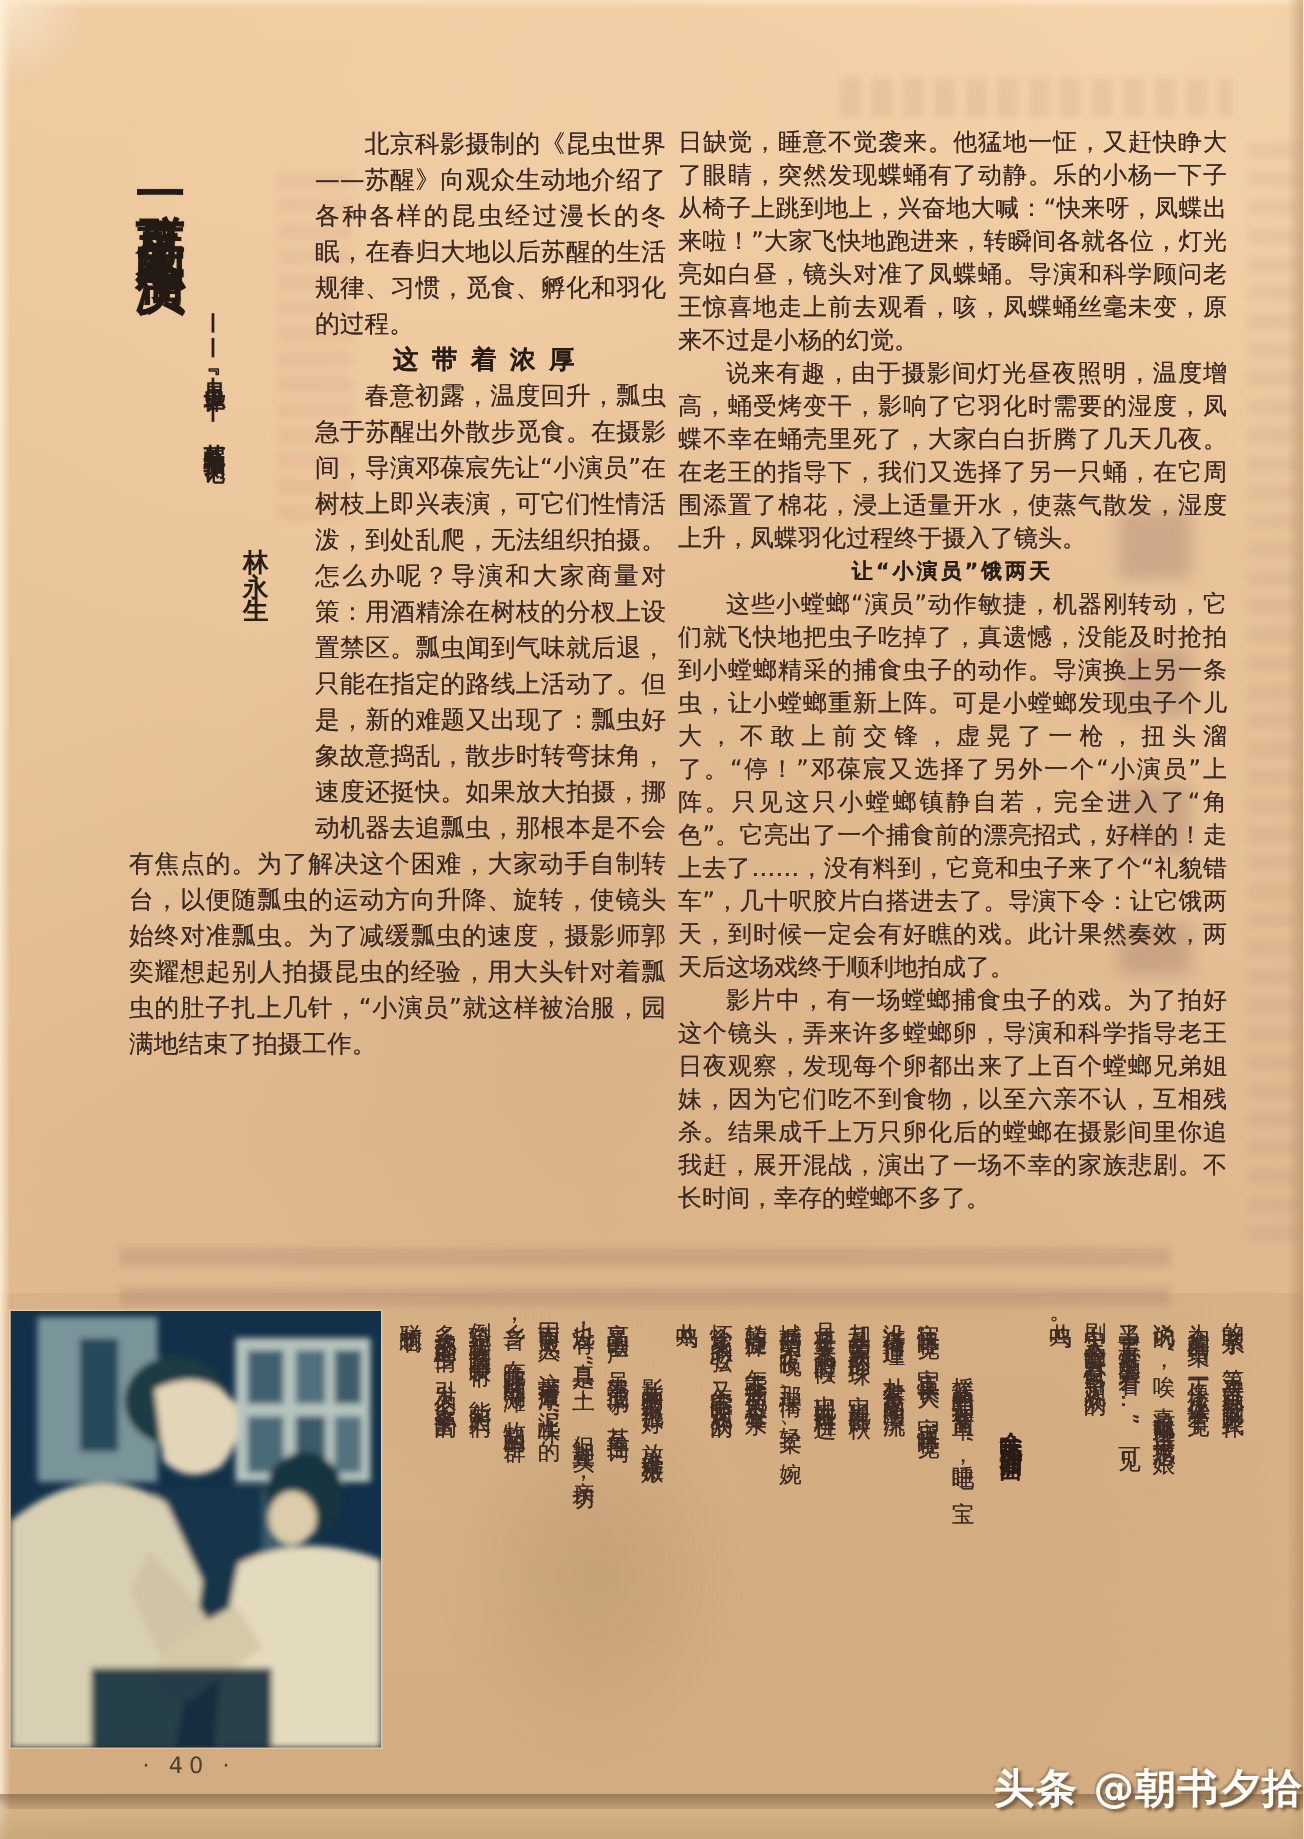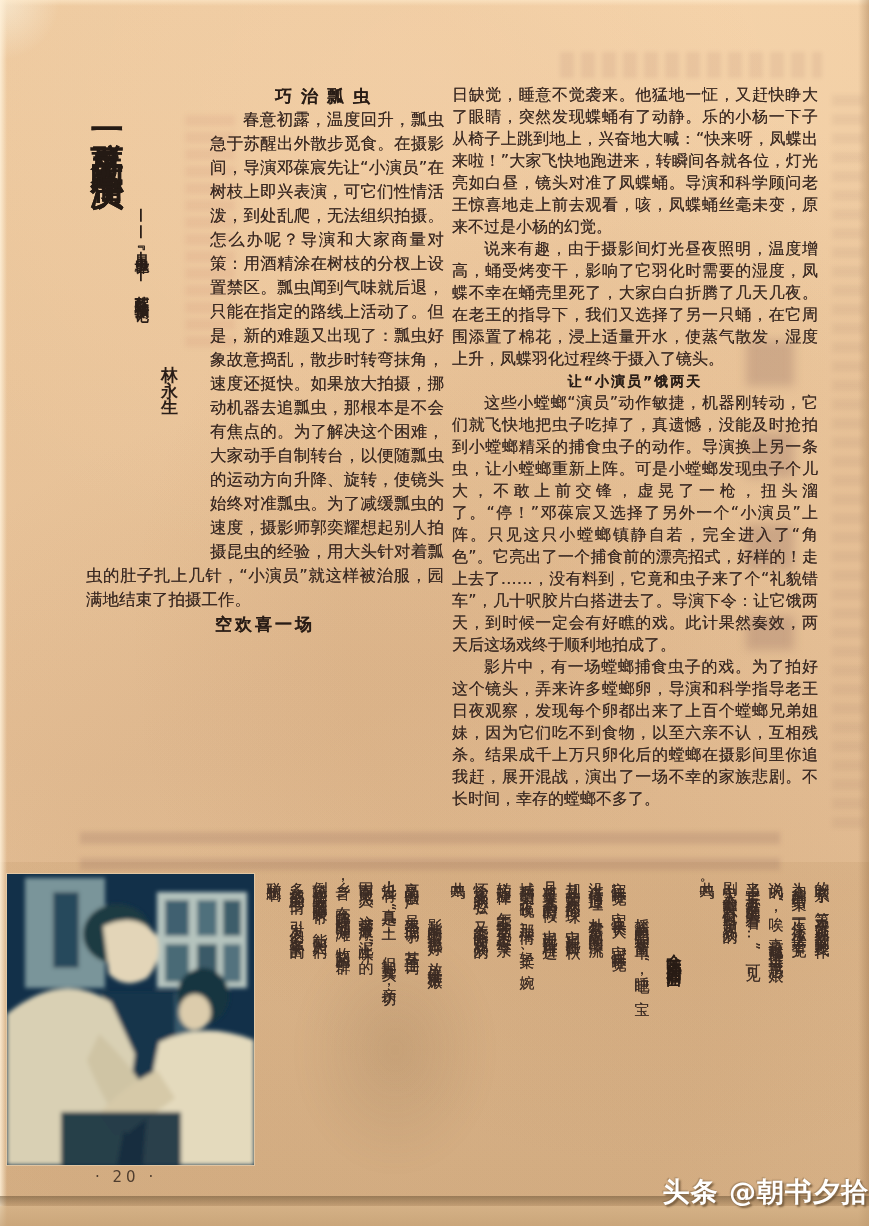--- a/index.html
+++ b/index.html
@@ -102,23 +102,23 @@
   <div class="ghost ghost-toprow"></div>
   <div class="ghost ghost-bottom-patch"></div>
 
   <div>
     <div class="main-title vtext">一群可爱的『小演员』</div>
     <div class="sub-title vtext">——『昆虫世界——苏醒』拍摄侧记</div>
     <div class="author vtext">林永生</div>
 
     <div class="col col-left">
       <div class="float-spacer"></div>
-      <p class="bhead bhead-1">巧治瓢虫</p>
+      <p class="ind">北京科影摄制的《昆虫世界——苏醒》向观众生动地介绍了各种各样的昆虫经过漫长的冬眠，在春归大地以后苏醒的生活规律、习惯，觅食、孵化和羽化的过程。</p>
+      <p class="bhead bhead-1">这带着浓厚</p>
       <p class="ind">春意初露，温度回升，瓢虫急于苏醒出外散步觅食。在摄影间，导演邓葆宸先让“小演员”在树枝上即兴表演，可它们性情活泼，到处乱爬，无法组织拍摄。怎么办呢？导演和大家商量对策：用酒精涂在树枝的分杈上设置禁区。瓢虫闻到气味就后退，只能在指定的路线上活动了。但是，新的难题又出现了：瓢虫好象故意捣乱，散步时转弯抹角，速度还挺快。如果放大拍摄，挪动机器去追瓢虫，那根本是不会有焦点的。为了解决这个困难，大家动手自制转台，以便随瓢虫的运动方向升降、旋转，使镜头始终对准瓢虫。为了减缓瓢虫的速度，摄影师郭奕耀想起别人拍摄昆虫的经验，用大头针对着瓢虫的肚子扎上几针，“小演员”就这样被治服，园满地结束了拍摄工作。</p>
-      <p class="bhead bhead-2">空欢喜一场</p>
     </div>
 
     <div class="col col-right">
       <p>日缺觉，睡意不觉袭来。他猛地一怔，又赶快睁大了眼睛，突然发现蝶蛹有了动静。乐的小杨一下子从椅子上跳到地上，兴奋地大喊：“快来呀，凤蝶出来啦！”大家飞快地跑进来，转瞬间各就各位，灯光亮如白昼，镜头对准了凤蝶蛹。导演和科学顾问老王惊喜地走上前去观看，咳，凤蝶蛹丝毫未变，原来不过是小杨的幻觉。</p>
       <p class="ind">说来有趣，由于摄影间灯光昼夜照明，温度增高，蛹受烤变干，影响了它羽化时需要的湿度，凤蝶不幸在蛹壳里死了，大家白白折腾了几天几夜。在老王的指导下，我们又选择了另一只蛹，在它周围添置了棉花，浸上适量开水，使蒸气散发，湿度上升，凤蝶羽化过程终于摄入了镜头。</p>
       <p class="bhead bhead-3">让“小演员”饿两天</p>
       <p class="ind">这些小螳螂“演员”动作敏捷，机器刚转动，它们就飞快地把虫子吃掉了，真遗憾，没能及时抢拍到小螳螂精采的捕食虫子的动作。导演换上另一条虫，让小螳螂重新上阵。可是小螳螂发现虫子个儿大，不敢上前交锋，虚晃了一枪，扭头溜了。“停！”邓葆宸又选择了另外一个“小演员”上阵。只见这只小螳螂镇静自若，完全进入了“角色”。它亮出了一个捕食前的漂亮招式，好样的！走上去了……，没有料到，它竟和虫子来了个“礼貌错车”，几十呎胶片白搭进去了。导演下令：让它饿两天，到时候一定会有好瞧的戏。此计果然奏效，两天后这场戏终于顺利地拍成了。</p>
       <p class="ind">影片中，有一场螳螂捕食虫子的戏。为了拍好这个镜头，弄来许多螳螂卵，导演和科学指导老王日夜观察，发现每个卵都出来了上百个螳螂兄弟姐妹，因为它们吃不到食物，以至六亲不认，互相残杀。结果成千上万只卵化后的螳螂在摄影间里你追我赶，展开混战，演出了一场不幸的家族悲剧。不长时间，幸存的螳螂不多了。</p>
     </div>
   </div>
@@ -176,16 +176,16 @@
     <div class="vcol ind2">影片中的牧歌也很好。放牛娃稚嫩</div>
     <div class="vcol">高昂的歌声，虽然不成调子，甚至连词</div>
     <div class="vcol">也没有，真是“土”，但却真实、亲切，</div>
     <div class="vcol">因而更感人。这带着浓厚“泥土味”的</div>
     <div class="vcol">乡音，在晚霞映红的湖滩、牧归的牛群、</div>
     <div class="vcol">倒骑牛背的牧童的映衬下，能勾起人们</div>
     <div class="vcol">多么浓郁的乡情，引发人们多么丰富的</div>
     <div class="vcol">联想啊！</div>
   </div>
 
-  <div class="page-number">· 20 ·</div>
+  <div class="page-number">· 40 ·</div>
   <div class="watermark">头条 @朝书夕拾</div>
 
 </div>
 
 </body></html>

